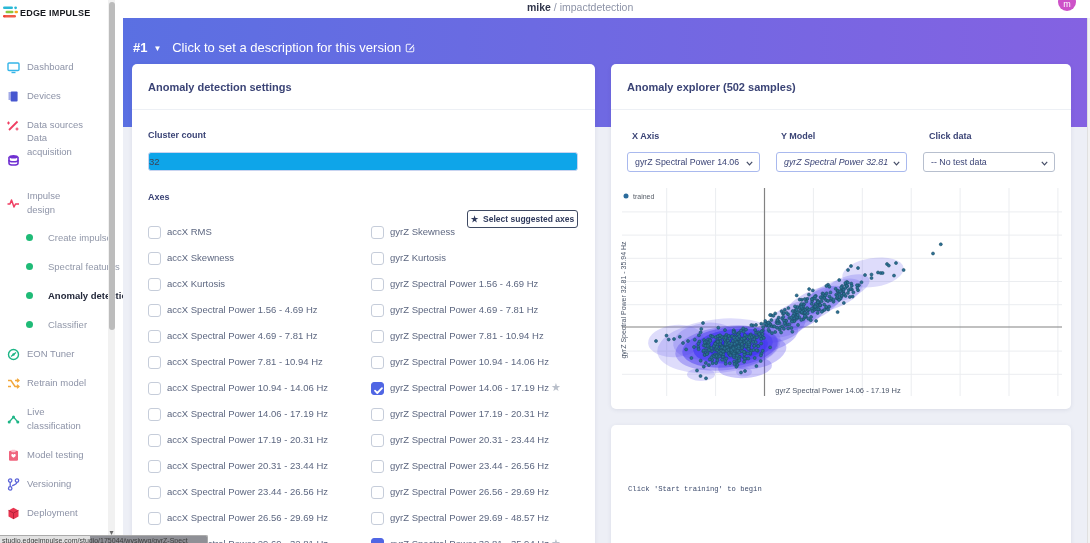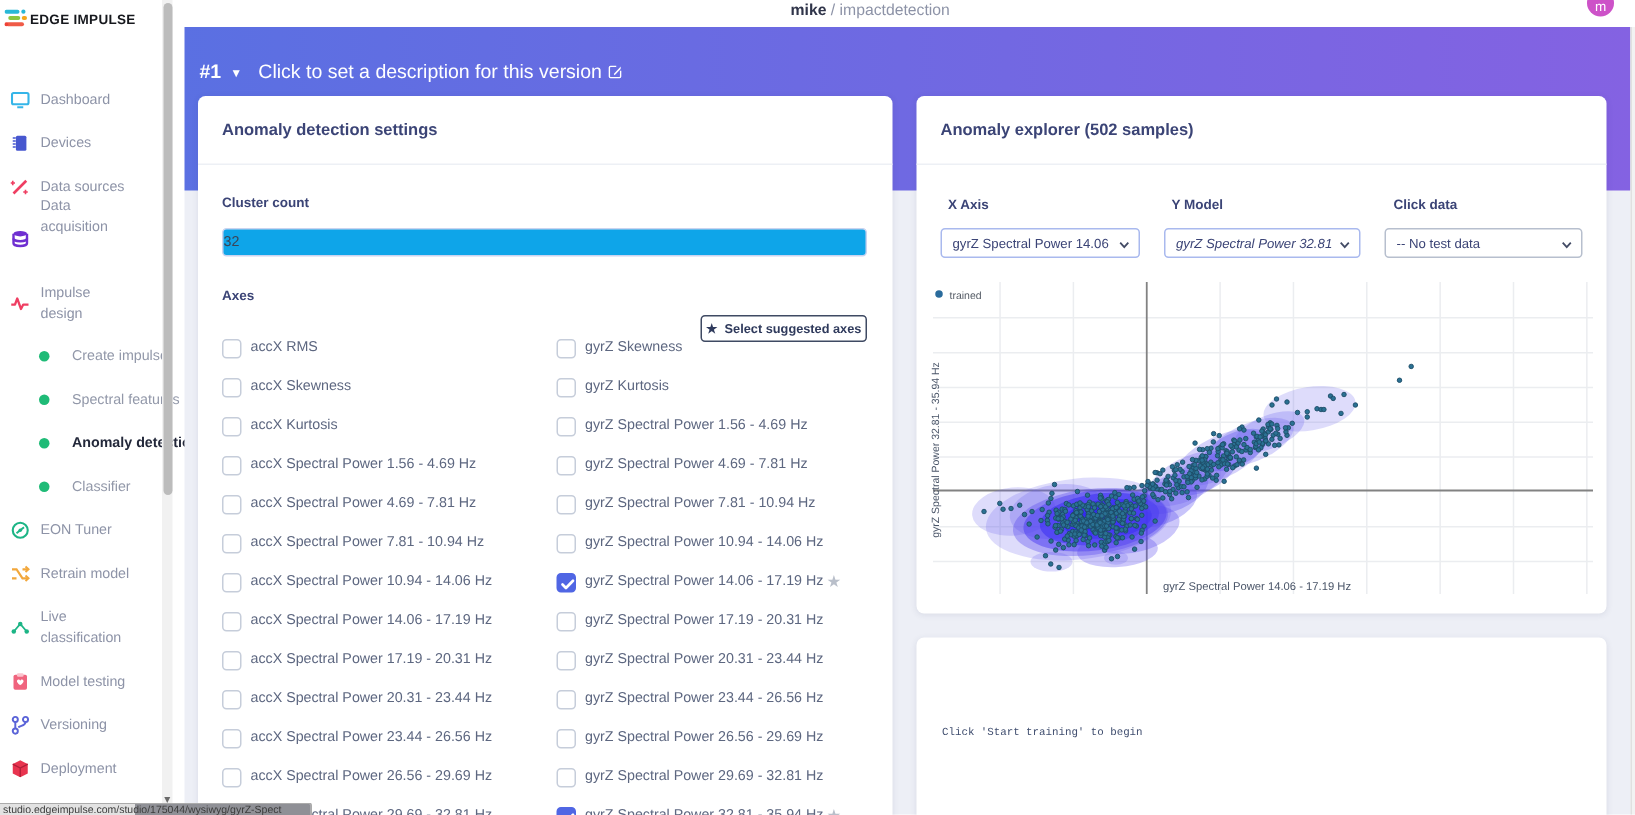--- a/index.html
+++ b/index.html
@@ -108,21 +108,21 @@
 <div class="cbl" style="left:167px;top:460px">accX Spectral Power 20.31 - 23.44 Hz</div>
 <div class="cb" style="left:371px;top:460px"></div>
 <div class="cbl" style="left:390px;top:460px">gyrZ Spectral Power 23.44 - 26.56 Hz</div>
 <div class="cb" style="left:148px;top:486px"></div>
 <div class="cbl" style="left:167px;top:486px">accX Spectral Power 23.44 - 26.56 Hz</div>
 <div class="cb" style="left:371px;top:486px"></div>
 <div class="cbl" style="left:390px;top:486px">gyrZ Spectral Power 26.56 - 29.69 Hz</div>
 <div class="cb" style="left:148px;top:512px"></div>
 <div class="cbl" style="left:167px;top:512px">accX Spectral Power 26.56 - 29.69 Hz</div>
 <div class="cb" style="left:371px;top:512px"></div>
-<div class="cbl" style="left:390px;top:512px">gyrZ Spectral Power 29.69 - 32.81 Hz</div>
+<div class="cbl" style="left:390px;top:512px">gyrZ Spectral Power 29.69 - 48.57 Hz</div>
 <div class="cb" style="left:148px;top:538px"></div>
 <div class="cbl" style="left:167px;top:538px">accX Spectral Power 29.69 - 32.81 Hz</div>
 <div class="cb ck" style="left:371px;top:538px"><svg width="13" height="13" viewBox="0 0 13 13">
       <path d="M3 6.7l2.3 2.3L10 4.2" stroke="#fff" stroke-width="1.8" fill="none" stroke-linecap="round" stroke-linejoin="round"></path>
     </svg></div>
 <div class="cbl" style="left:390px;top:538px">gyrZ Spectral Power 32.81 - 35.94 Hz</div>
 <div class="star" style="left:551px;top:537px">★</div>
 
 <div class="card" id="cardR">
   <div class="chead">

